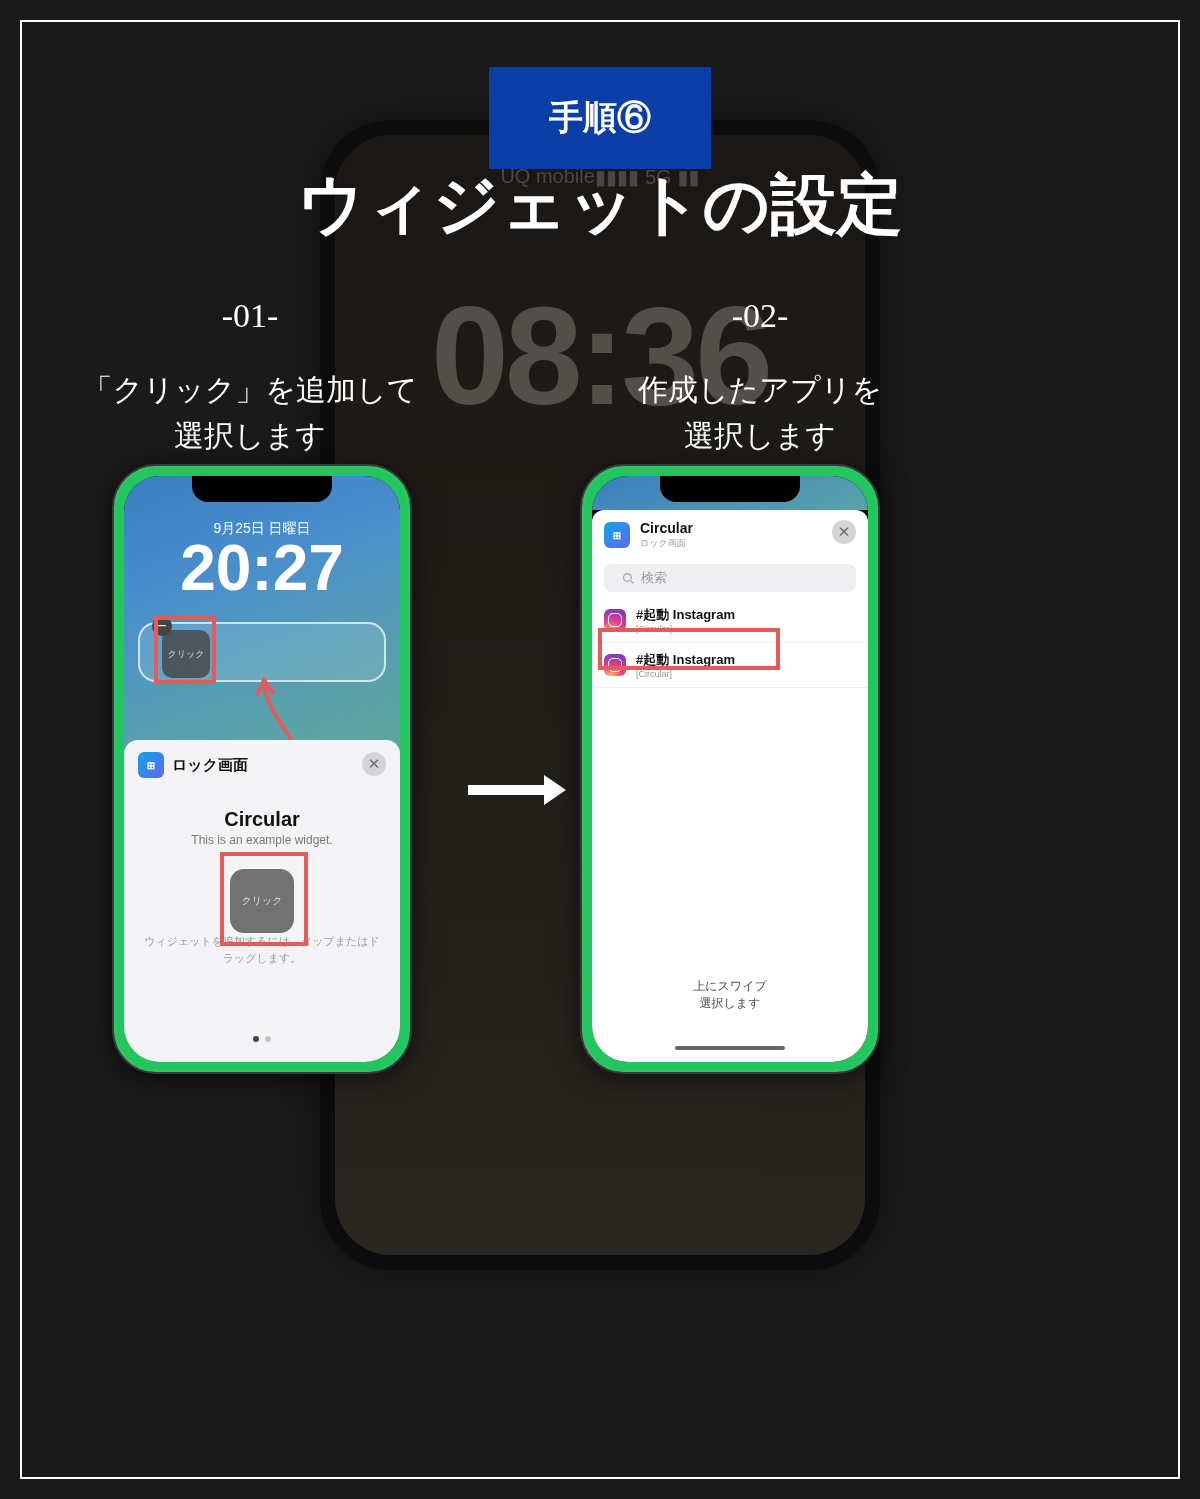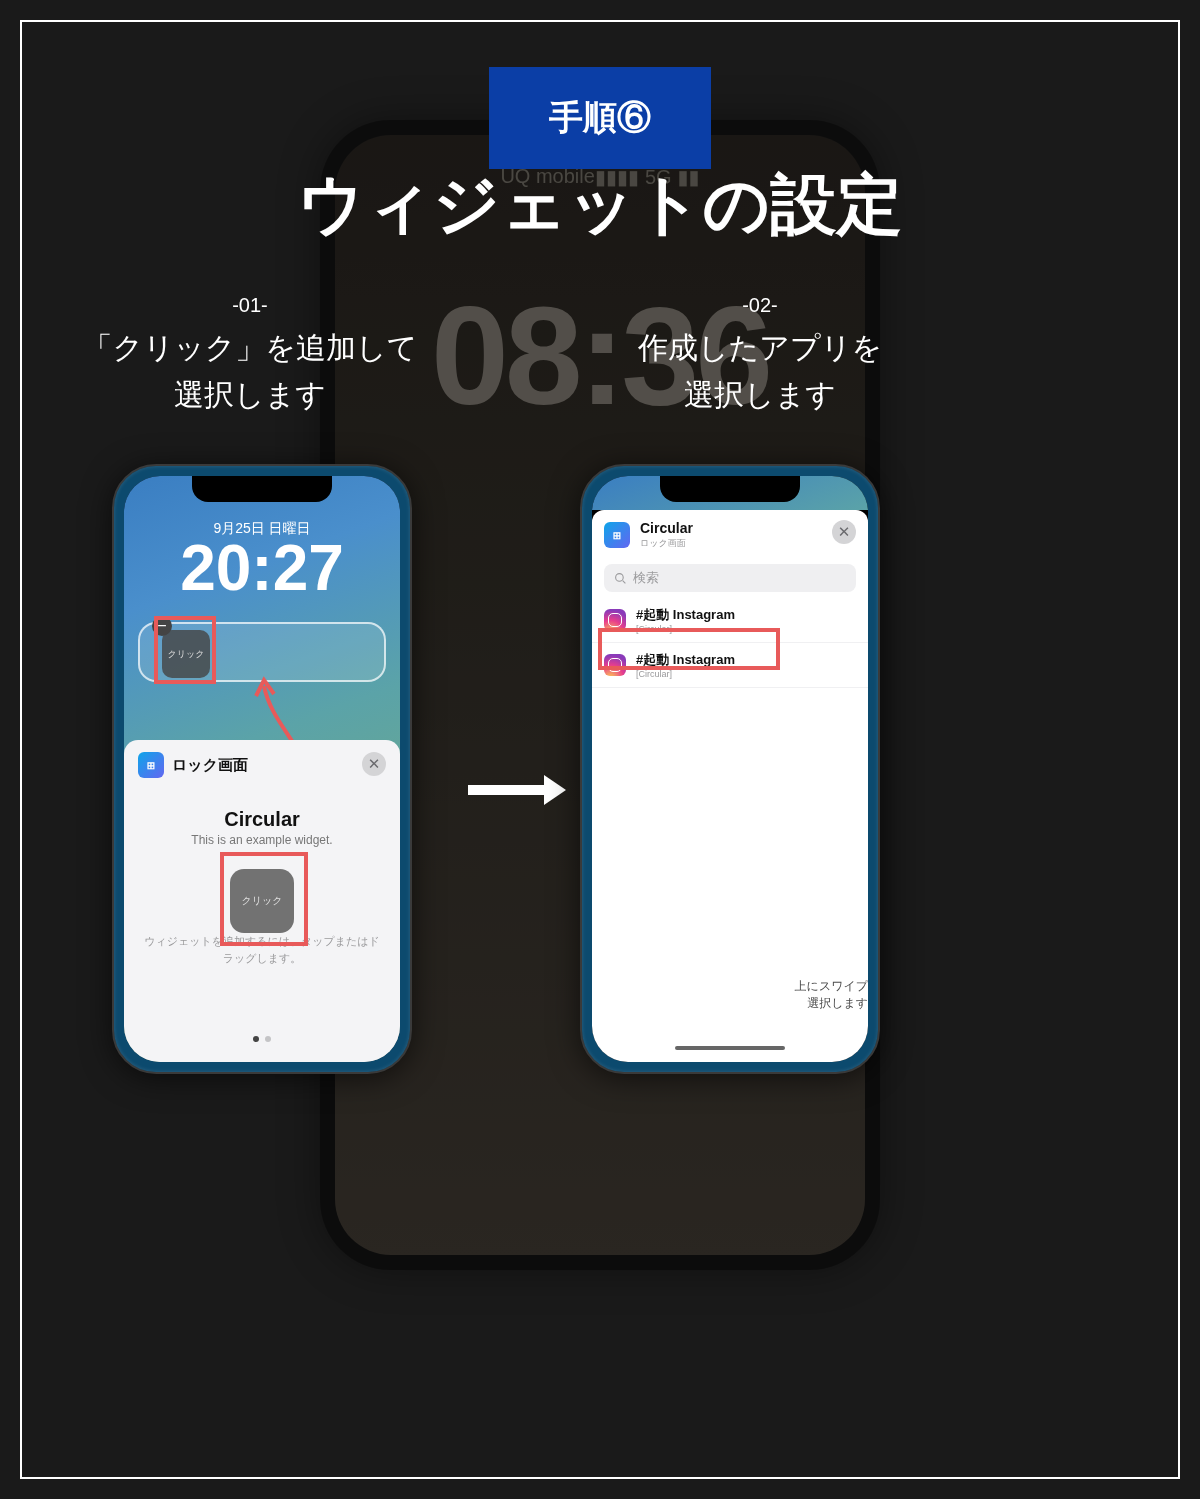--- a/index.html
+++ b/index.html
@@ -80,21 +80,21 @@
   }
   .caption {
     position: absolute;
     color: #fff;
     text-align: center;
     font-family: "Bradley Hand", "Comic Sans MS", cursive, sans-serif;
     font-size: 30px;
     line-height: 1.55;
     width: 360px;
   }
-  .caption .step-no { font-size: 20px; margin-bottom: 4px; display: block; }
+  .caption .step-no { font-size: 34px; margin-bottom: 24px; display: block; font-family: Liberation Serif, serif; }
   .arrow {
     position: absolute;
     left: 468px;
     top: 785px;
     width: 80px;
     height: 10px;
     background: #fff;
   }
   .arrow::after {
     content: '';
@@ -104,21 +104,21 @@
     border-left: 22px solid #fff;
     border-top: 15px solid transparent;
     border-bottom: 15px solid transparent;
   }
 
   
   .phone {
     position: absolute;
     width: 300px;
     height: 610px;
-    background: #0c4a6e;
+    background: #22c55e;
     border-radius: 44px;
     border: 2px solid #3a3a3a;
     box-shadow: 0 4px 30px rgba(0,0,0,0.6), inset 0 0 4px rgba(255,255,255,0.15);
   }
   .phone-screen {
     position: absolute;
     top: 10px; left: 10px; right: 10px; bottom: 10px;
     background: #000;
     border-radius: 36px;
     overflow: hidden;
@@ -299,21 +299,21 @@
     gap: 10px;
   }
   .p2-title { font-size: 14px; font-weight: 700; color: #111; }
   .p2-sub { font-size: 9px; color: #9a9a9c; margin-top: 1px; }
   .p2-search {
     margin: 4px 12px 6px;
     background: #efeff1;
     border-radius: 8px;
     height: 28px;
     display: flex; align-items: center;
-    padding: 0 10px;
+    padding: 0 18px;
     color: #9a9a9c;
     font-size: 13px;
     gap: 6px;
   }
   .p2-search svg { width: 13px; height: 13px; }
   .row {
     display: flex; align-items: center;
     padding: 8px 12px;
     gap: 10px;
     border-bottom: 1px solid #f0f0f2;
@@ -326,21 +326,21 @@
   }
   .ig-icon::after {
     content:'';
     position:absolute; inset:4px;
     border: 1.5px solid #fff; border-radius: 5px;
   }
   .row-t { font-size: 13px; font-weight: 600; color: #111; }
   .row-s { font-size: 9px; color: #9a9a9c; }
   .p2-swipe {
     position:absolute; bottom: 50px; width:100%;
-    text-align:right; color:#4a4a4a; font-size: 12px; line-height:1.4;
+    text-align:center; color:#4a4a4a; font-size: 12px; line-height:1.4;
   }
   .p2-bar {
     position:absolute; bottom: 12px; left:50%;
     transform:translateX(-50%);
     width: 110px; height: 4px;
     background: #666; border-radius: 3px;
   }
 </style>
 </head>
 <body>

